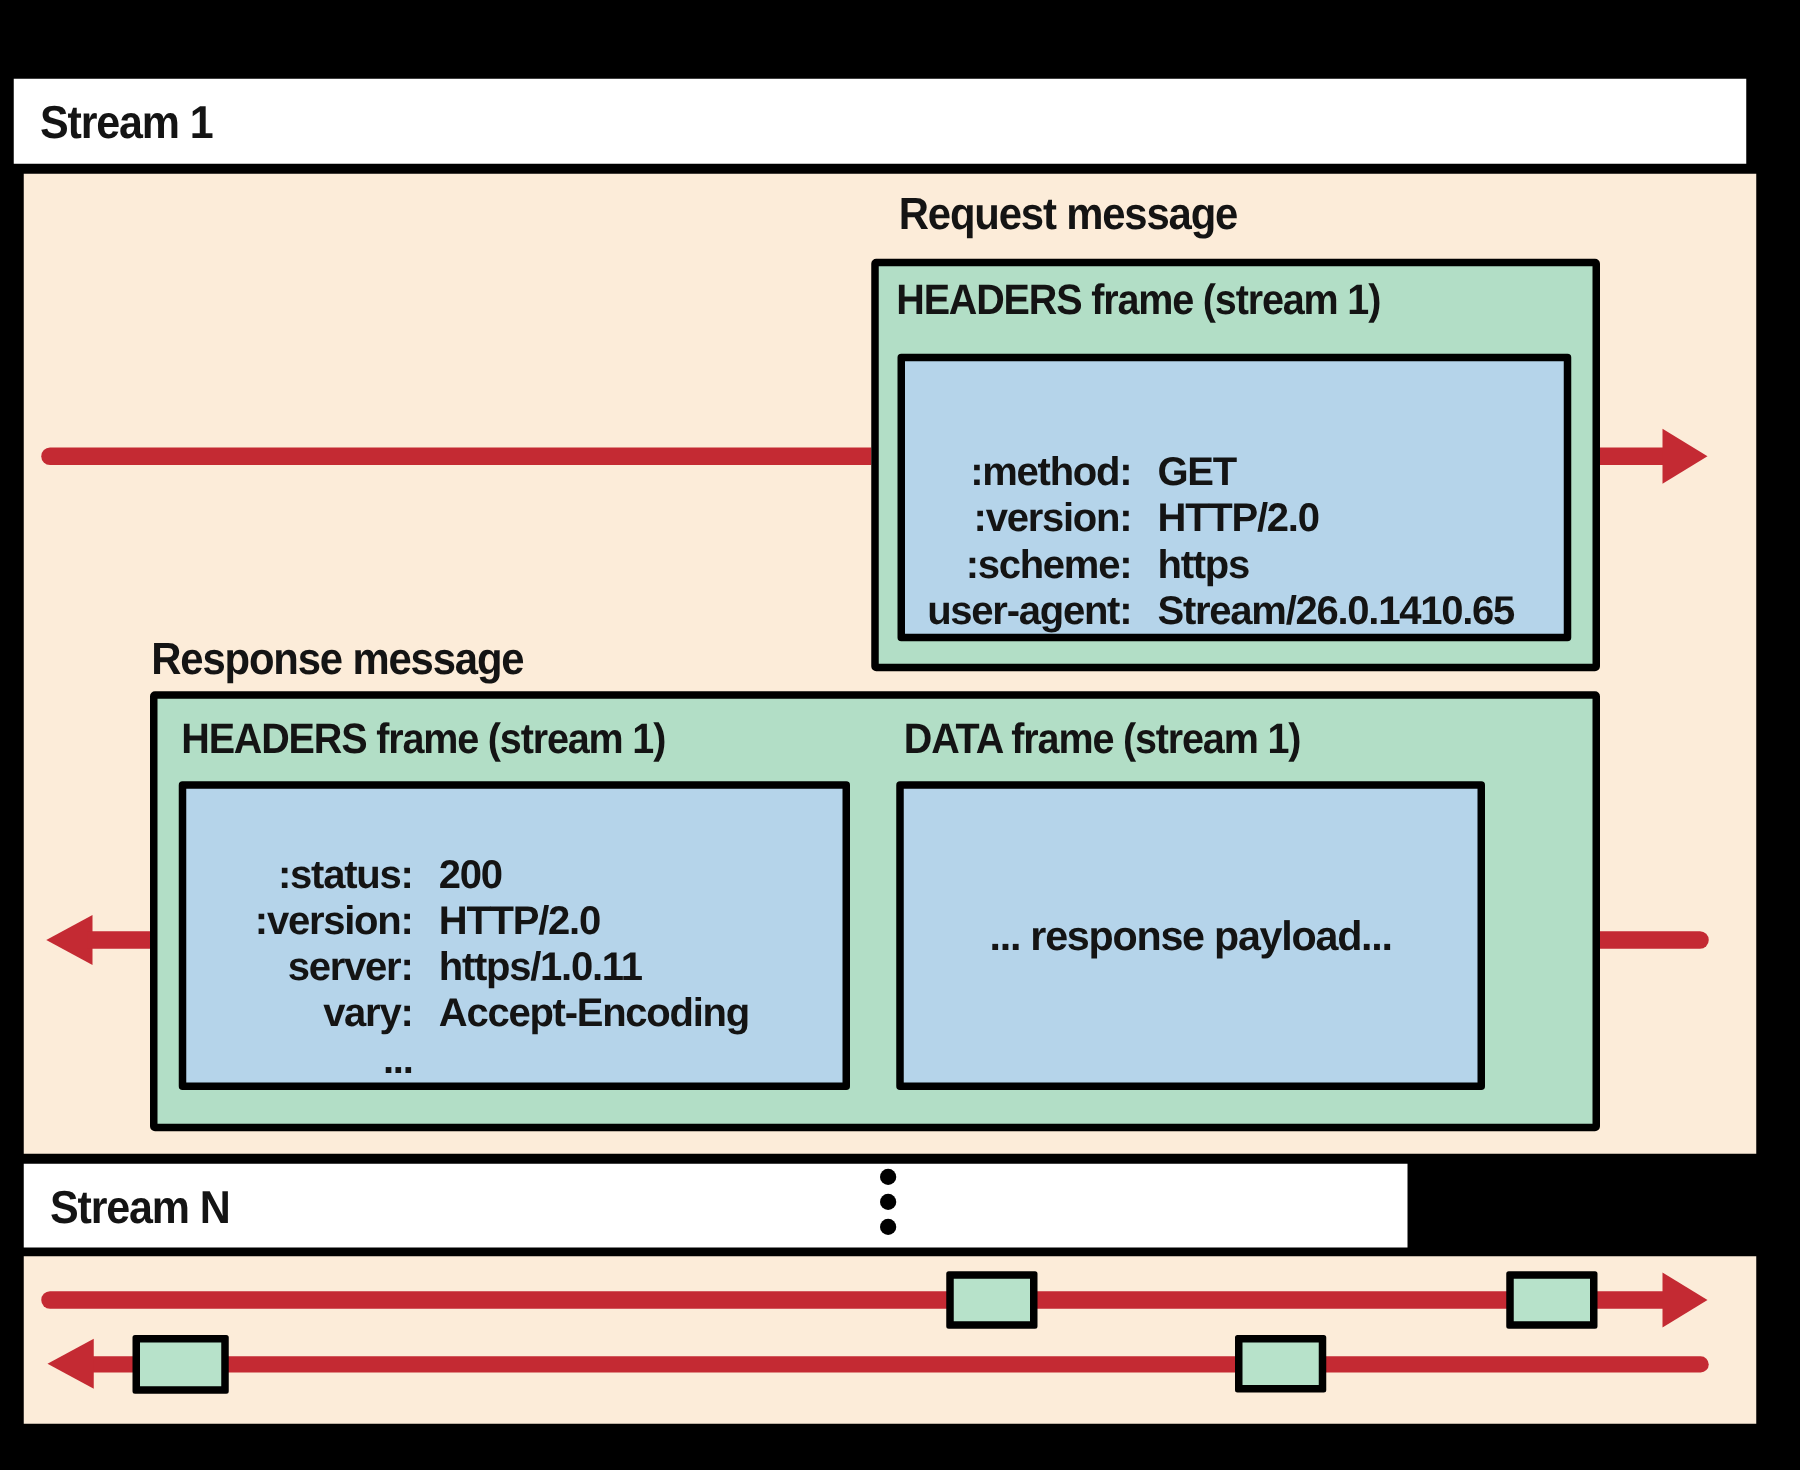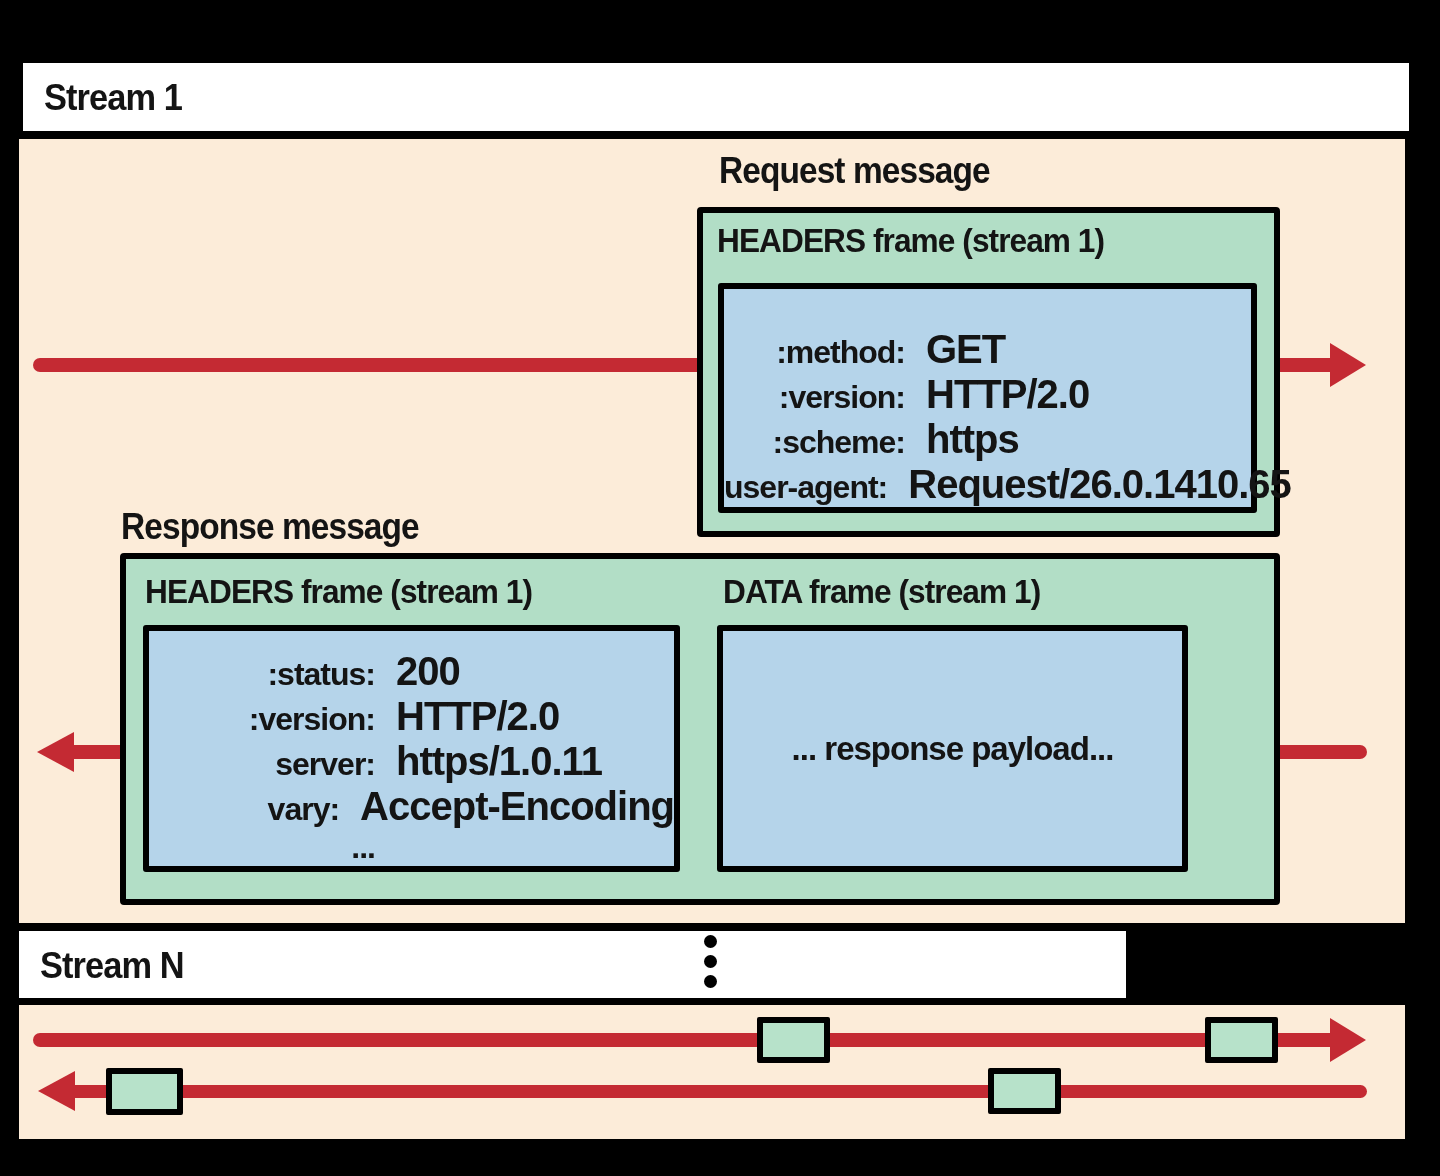--- a/index.html
+++ b/index.html
@@ -26,21 +26,21 @@
   .green-box { background:#b2dec6; border:6px solid #000; border-radius:4px; }
   .blue-box  { background:#b5d4ea; border:6px solid #000; border-radius:3px; }
   .marker    { background:#b7e2ca; border:6px solid #000; border-radius:2px; }
   .rows { display:flex; flex-direction:column; justify-content:flex-end; }
   .row { display:flex; align-items:baseline; }
   .row .key {
     width:181px; text-align:right; font-size:32px; font-weight:bold;
     letter-spacing:-1px; white-space:nowrap;
   }
   .row .val {
-    margin-left:21px; font-size:40px; font-weight:bold;
+    margin-left:21px; font-size:32px; font-weight:bold;
     letter-spacing:-1px; white-space:nowrap;
   }
   .payload-text {
     display:flex; align-items:center; justify-content:center;
     width:100%; height:100%; font-size:33px; font-weight:bold; letter-spacing:-1px;
   }
   .red-line { background:#c42a33; }
   .cap-l { border-radius:7px 0 0 7px; }
   .cap-r { border-radius:0 7px 7px 0; }
   .head-right { width:0; height:0;
@@ -49,21 +49,21 @@
   .head-left { width:0; height:0;
     border-top:20px solid transparent; border-bottom:20px solid transparent;
     border-right:37px solid #c42a33; }
   .dot { width:13px; height:13px; border-radius:50%; background:#000; }
 </style>
 </head>
 <body>
 
 <div class="canvas">
 
-  <div class="abs bar" style="left:23px; top:63px; width:1386px; height:68px;">
+  <div class="abs bar" style="left:11px; top:63px; width:1386px; height:68px;">
     <div class="abs bar-label" style="left:21px; top:14px;">Stream 1</div>
   </div>
 
   <div class="abs panel" style="left:19px; top:139px; width:1386px; height:784px;"></div>
 
   <div class="abs red-line cap-l" style="left:33px; top:358px; width:664px; height:14px;"></div>
   <div class="abs red-line" style="left:1280px; top:358px; width:53px; height:14px;"></div>
   <div class="abs head-right" style="left:1330px; top:343px;"></div>
 
   <div class="abs section-label" style="left:719px; top:150px;">Request message</div>
@@ -79,36 +79,36 @@
     <div class="row">
       <span class="key">:version:</span>
       <span class="val">HTTP/2.0</span>
     </div>
     <div class="row">
       <span class="key">:scheme:</span>
       <span class="val">https</span>
     </div>
     <div class="row">
       <span class="key">user-agent:</span>
-      <span class="val">Request/26.0.1410.65</span>
+      <span class="val">Stream/26.0.1410.65</span>
     </div>
   </div>
 
   <div class="abs section-label" style="left:121px; top:506px;">Response message</div>
 
   <div class="abs head-left" style="left:37px; top:732px;"></div>
   <div class="abs red-line" style="left:70px; top:745px; width:50px; height:14px;"></div>
   <div class="abs red-line cap-r" style="left:1280px; top:745px; width:87px; height:14px;"></div>
 
   <div class="abs green-box" style="left:120px; top:553px; width:1160px; height:352px;"></div>
   <div class="abs frame-label" style="left:145px; top:572px;">HEADERS frame (stream 1)</div>
   <div class="abs frame-label" style="left:723px; top:572px;">DATA frame (stream 1)</div>
 
   <div class="abs blue-box" style="left:143px; top:625px; width:537px; height:247px;"></div>
-  <div class="abs rows" style="left:149px; top:631px; width:525px; height:235px;padding-left:45px;">
+  <div class="abs rows" style="left:149px; top:631px; width:525px; height:235px;">
     <div class="row">
       <span class="key">:status:</span>
       <span class="val">200</span>
     </div>
     <div class="row">
       <span class="key">:version:</span>
       <span class="val">HTTP/2.0</span>
     </div>
     <div class="row">
       <span class="key">server:</span>

